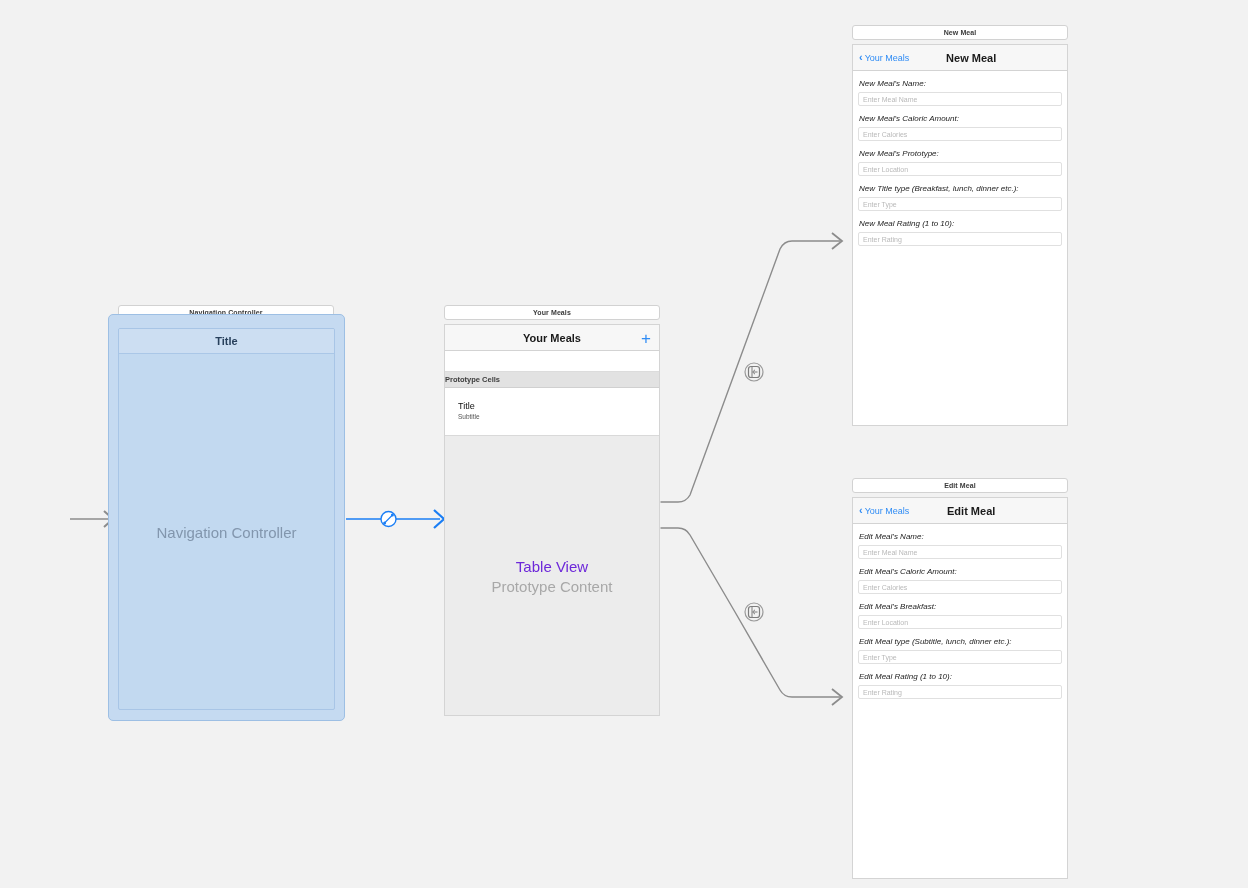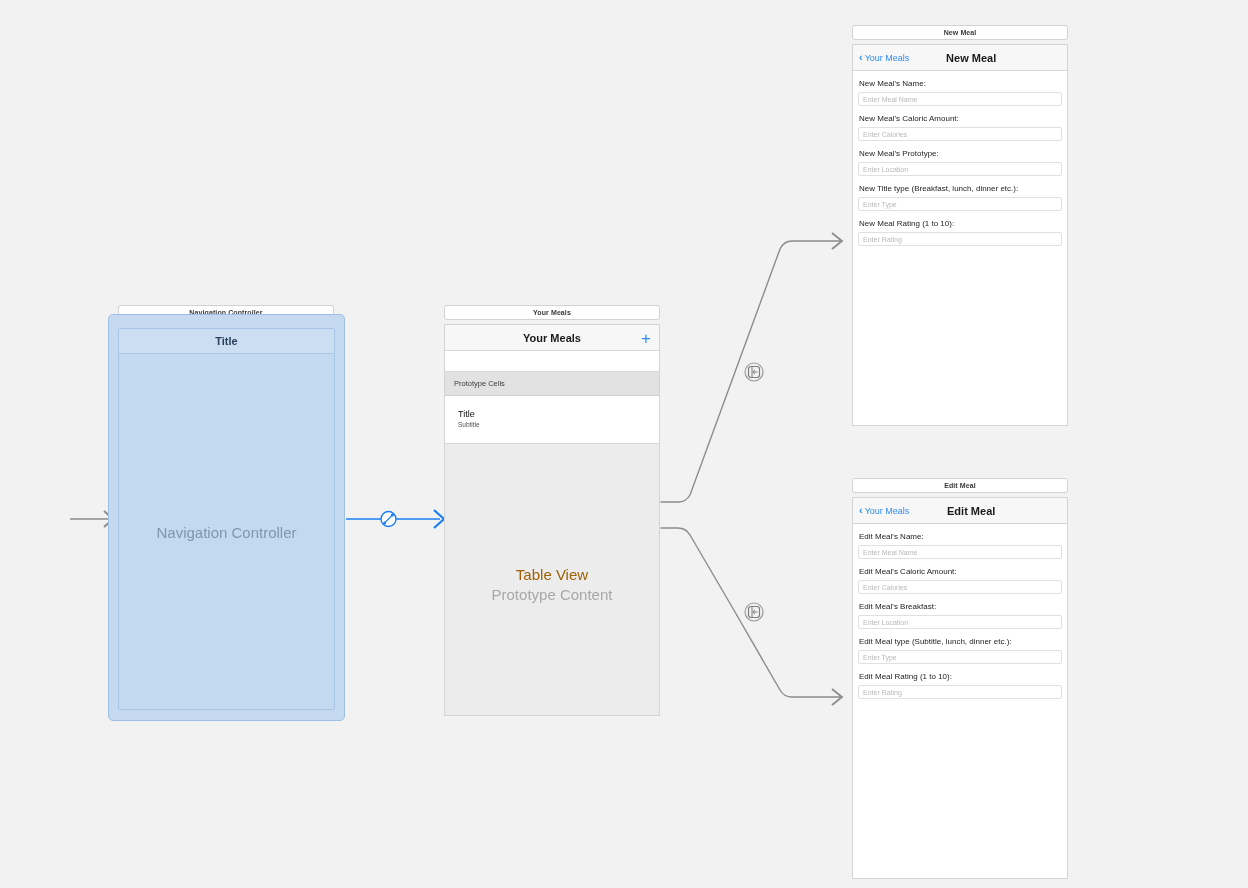--- a/index.html
+++ b/index.html
@@ -148,28 +148,27 @@
     color: #2f8cf5;
     font-weight: 300;
   }
   .tbl-blank {
     height: 20px;
     background: #ffffff;
     border-bottom: 1px solid #dcdcdc;
   }
   .tbl-section {
     box-sizing: border-box;
-    height: 24px;
+    height: 16px;
     background: #e2e2e2;
     border-bottom: 1px solid #d0d0d0;
     display: flex;
     align-items: center;
-    padding-left: 9px;
     font-size: 7.5px;
-    font-weight: normal;
+    font-weight: bold;
     color: #3c3c3c;
   }
   .tbl-cell {
     box-sizing: border-box;
     height: 48px;
     background: #ffffff;
     border-bottom: 1px solid #d9d9d9;
     padding: 13px 0 0 13px;
   }
   .tbl-cell .c-title {
@@ -185,21 +184,21 @@
   .tbl-proto {
     height: 281px;
     background: #ececec;
     display: flex;
     flex-direction: column;
     align-items: center;
     justify-content: center;
   }
   .tbl-proto .p-title {
     font-size: 15px;
-    color: #a16207;
+    color: #6d28d9;
     margin-bottom: 3px;
   }
   .tbl-proto .p-sub {
     font-size: 15px;
     color: #a8a8a8;
   }
 
   
   .form-scene .scene-label {
     width: 216px;
@@ -242,20 +241,21 @@
   }
   .form-body {
     padding: 7px 5px 0 5px;
     background: #ffffff;
   }
   .field-label {
     font-size: 8px;
     color: #1d1d1d;
     margin: 0 0 3px 1px;
     line-height: 11px;
+    font-style: italic;
   }
   .field-input {
     box-sizing: border-box;
     height: 14px;
     border: 1px solid #e0e0e0;
     border-radius: 2px;
     background: #fff;
     display: flex;
     align-items: center;
     padding-left: 4px;

